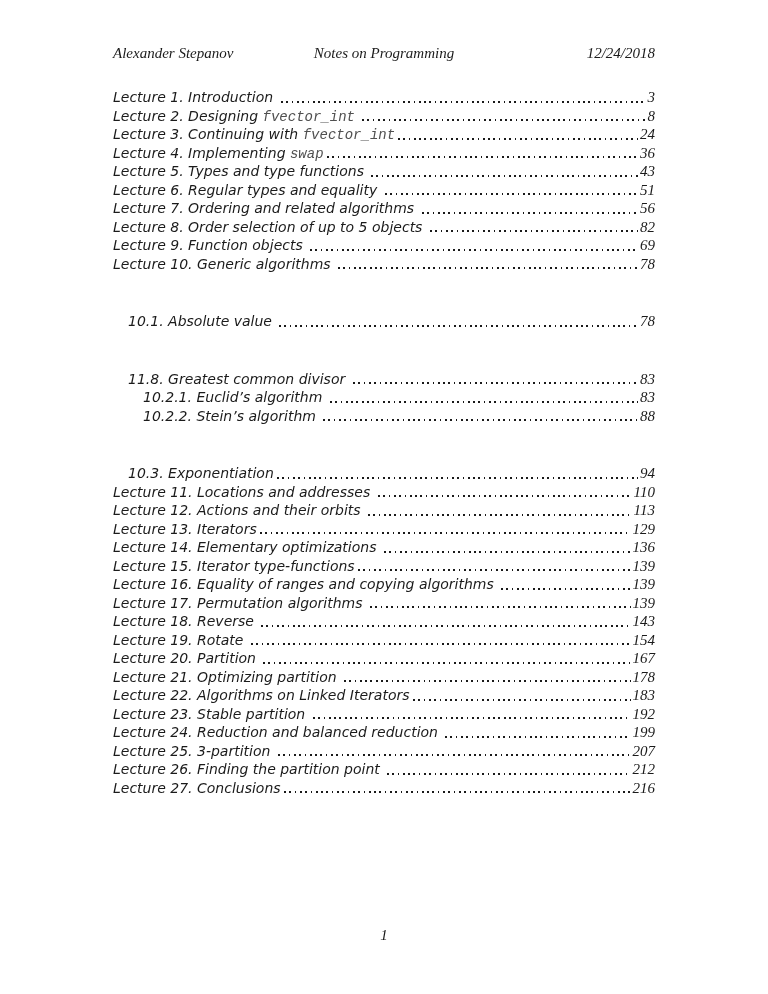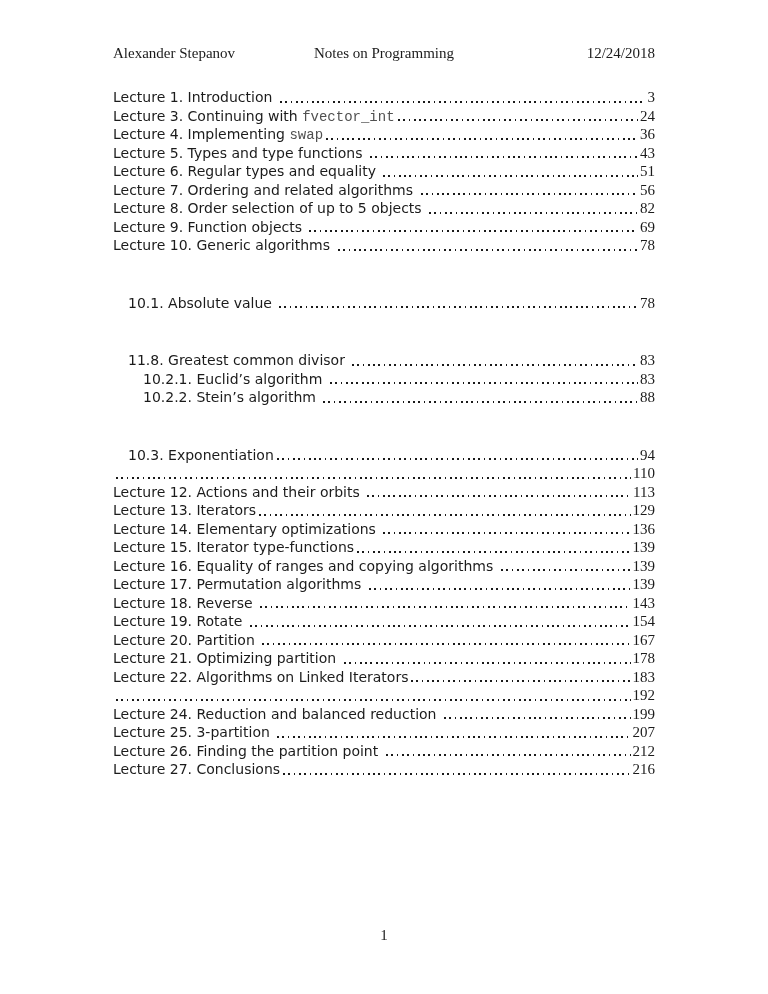--- a/index.html
+++ b/index.html
@@ -6,20 +6,21 @@
     margin: 0;
     padding: 0;
     background: #ffffff;
   }
   .page {
     position: relative;
     width: 768px;
     height: 994px;
     background: var(--bg, #ffffff);
     overflow: hidden;
+    font-style: italic;
   }
   
   .hdr-author, .hdr-title, .hdr-date {
     position: absolute;
     top: 45px;
     font-family: "Liberation Serif", serif;
     font-size: 15px;
     line-height: 16px;
     color: var(--text, #1b1b1b);
     white-space: nowrap;
@@ -94,20 +95,25 @@
     <span class="hdr-date">12/24/2018</span>
   </div>
 
   <div class="toc" id="toc">
       <div class="toc-row lvl1">
         <span class="toc-title"><span class="seg">Lecture 1. Introduction </span></span>
         <span class="leader"></span>
         <span class="pg">3</span>
       </div>
       <div class="toc-row lvl1">
+        <span class="toc-title"><span class="seg">Lecture 2. Designing </span><span class="seg code">fvector_int</span><span class="seg"> </span></span>
+        <span class="leader"></span>
+        <span class="pg">8</span>
+      </div>
+      <div class="toc-row lvl1">
         <span class="toc-title"><span class="seg">Lecture 3. Continuing with </span><span class="seg code">fvector_int</span></span>
         <span class="leader"></span>
         <span class="pg">24</span>
       </div>
       <div class="toc-row lvl1">
         <span class="toc-title"><span class="seg">Lecture 4. Implementing </span><span class="seg code">swap</span></span>
         <span class="leader"></span>
         <span class="pg">36</span>
       </div>
       <div class="toc-row lvl1">
@@ -159,20 +165,21 @@
         <span class="toc-title"><span class="seg">10.2.2. Stein’s algorithm </span></span>
         <span class="leader"></span>
         <span class="pg">88</span>
       </div>
       <div class="toc-row lvl2">
         <span class="toc-title"><span class="seg">10.3. Exponentiation</span></span>
         <span class="leader"></span>
         <span class="pg">94</span>
       </div>
       <div class="toc-row lvl1">
+        <span class="toc-title"><span class="seg">Lecture 11. Locations and addresses </span></span>
         <span class="leader"></span>
         <span class="pg">110</span>
       </div>
       <div class="toc-row lvl1">
         <span class="toc-title"><span class="seg">Lecture 12. Actions and their orbits </span></span>
         <span class="leader"></span>
         <span class="pg">113</span>
       </div>
       <div class="toc-row lvl1">
         <span class="toc-title"><span class="seg">Lecture 13. Iterators</span></span>
@@ -218,20 +225,21 @@
         <span class="toc-title"><span class="seg">Lecture 21. Optimizing partition </span></span>
         <span class="leader"></span>
         <span class="pg">178</span>
       </div>
       <div class="toc-row lvl1">
         <span class="toc-title"><span class="seg">Lecture 22. Algorithms on Linked Iterators</span></span>
         <span class="leader"></span>
         <span class="pg">183</span>
       </div>
       <div class="toc-row lvl1">
+        <span class="toc-title"><span class="seg">Lecture 23. Stable partition </span></span>
         <span class="leader"></span>
         <span class="pg">192</span>
       </div>
       <div class="toc-row lvl1">
         <span class="toc-title"><span class="seg">Lecture 24. Reduction and balanced reduction </span></span>
         <span class="leader"></span>
         <span class="pg">199</span>
       </div>
       <div class="toc-row lvl1">
         <span class="toc-title"><span class="seg">Lecture 25. 3-partition </span></span>

